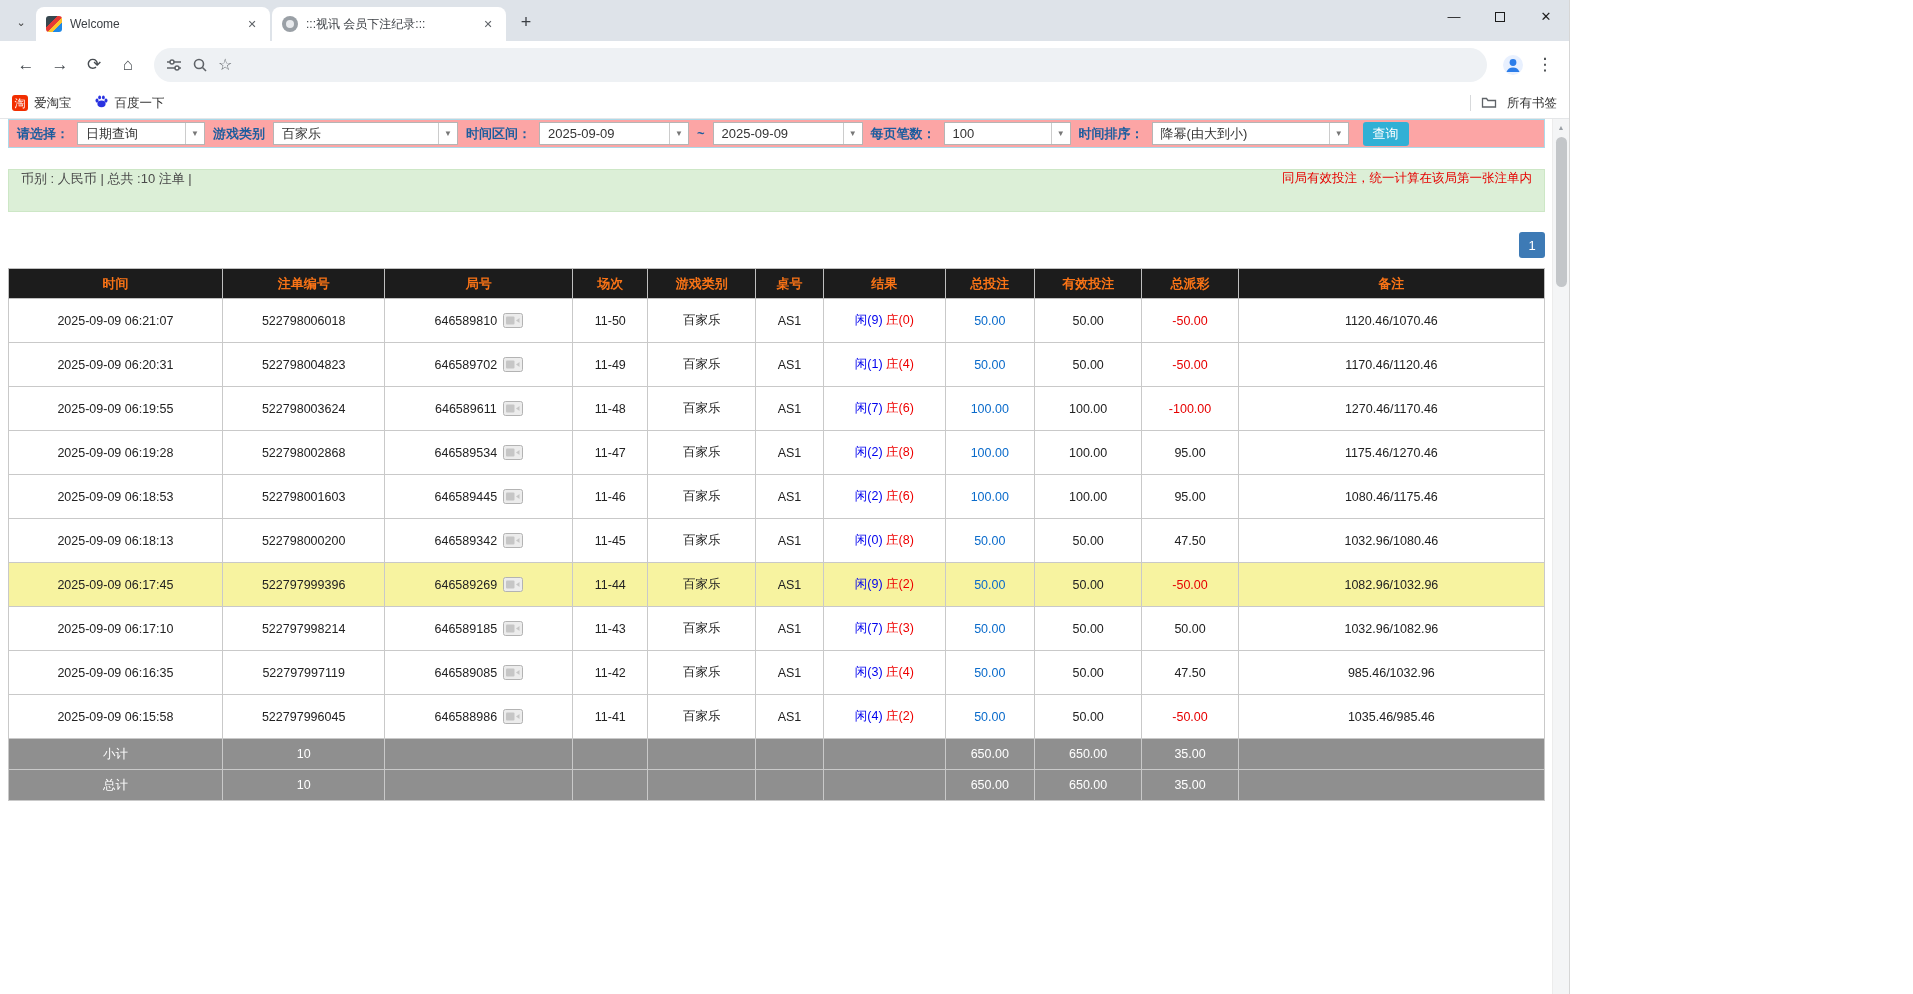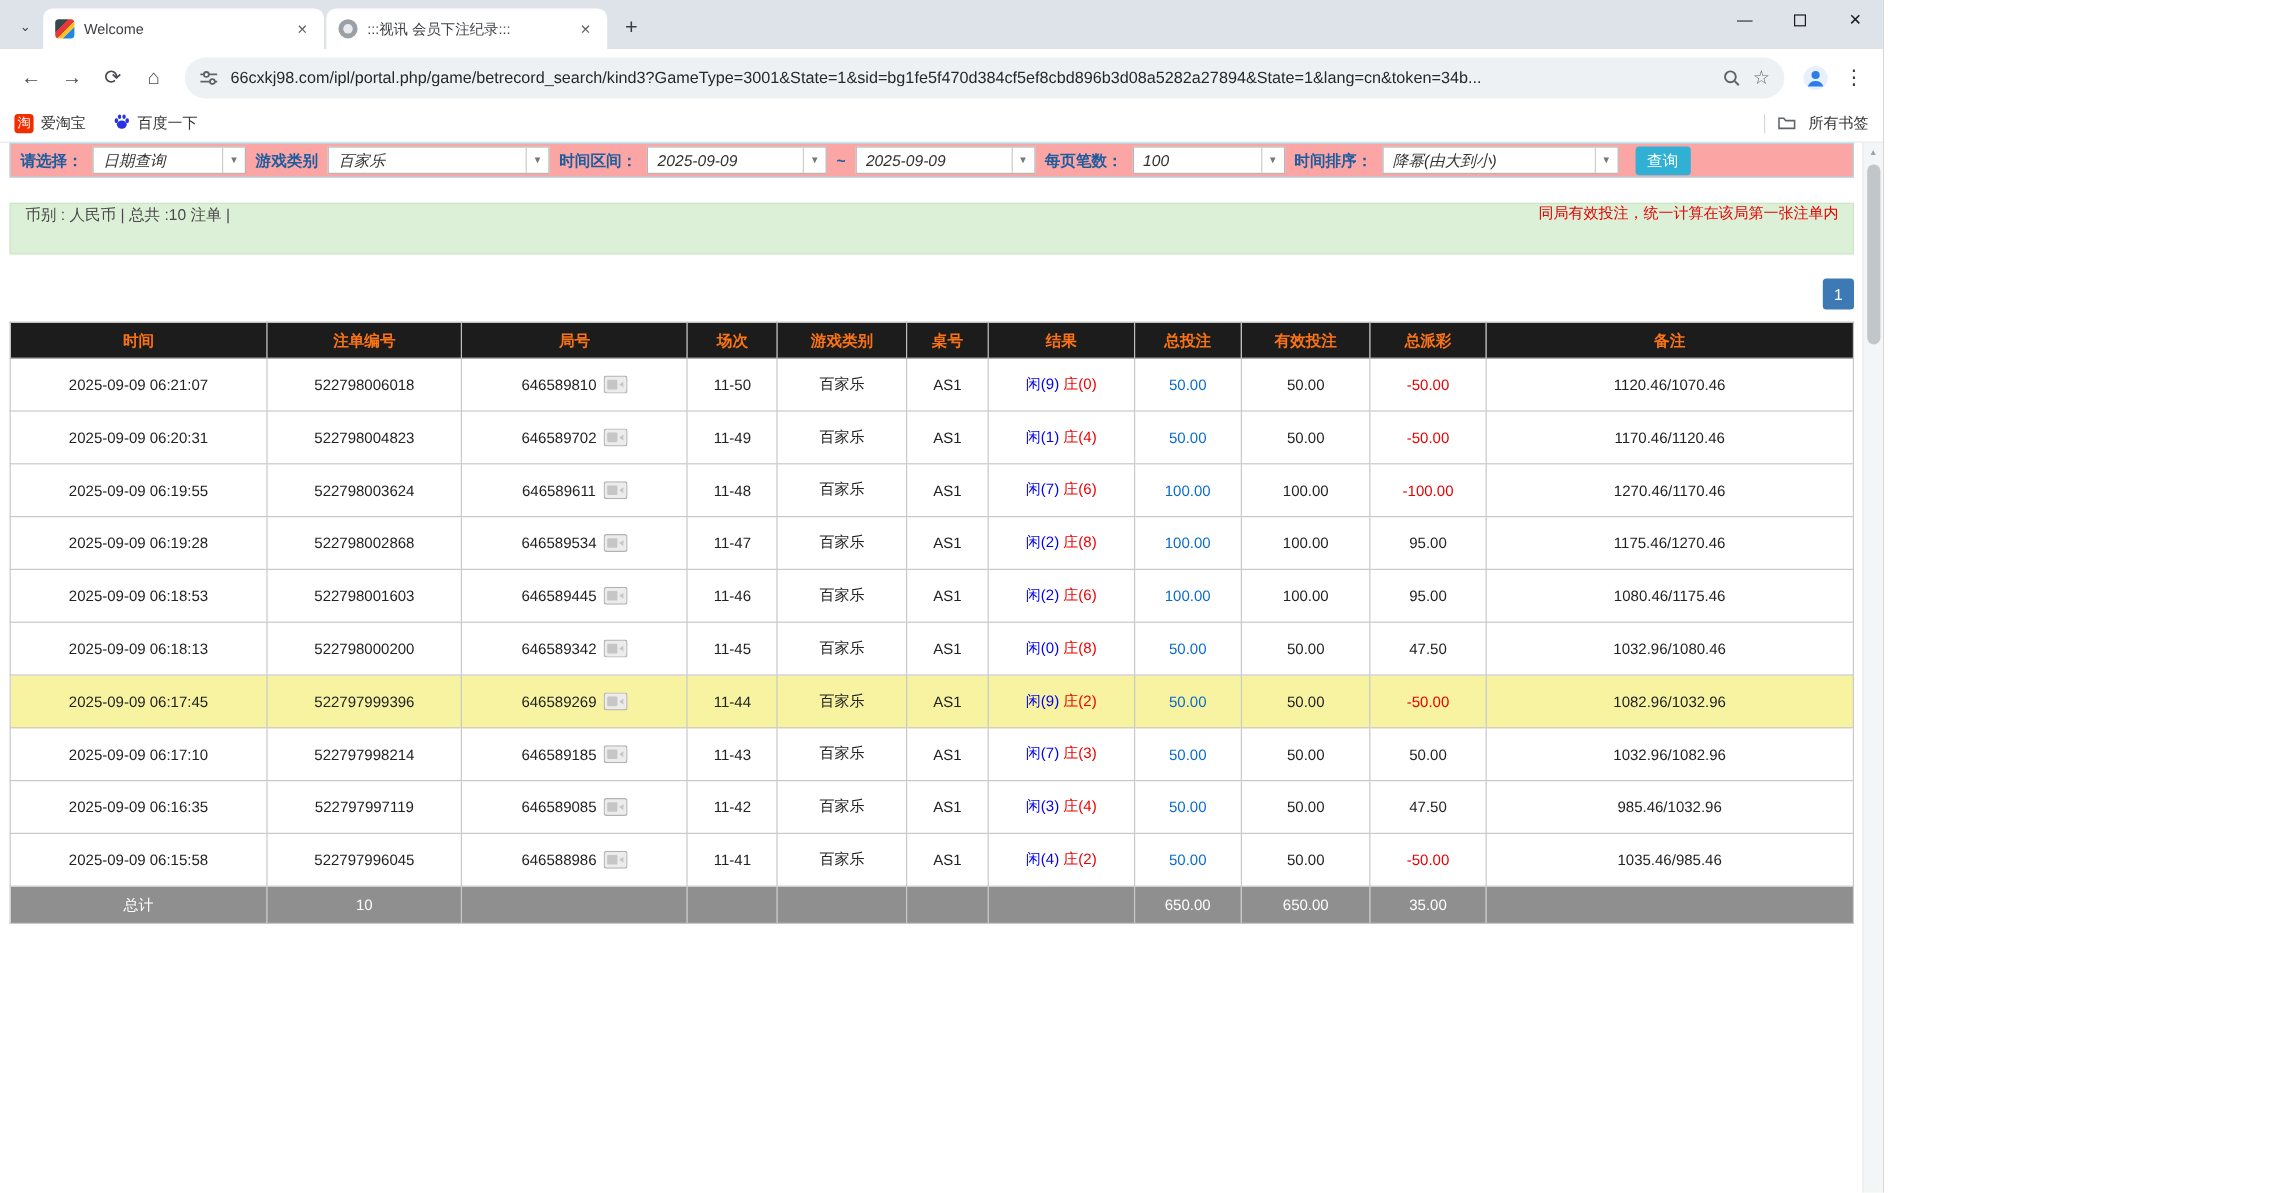--- a/index.html
+++ b/index.html
@@ -54,21 +54,21 @@
   .scrollzone { position: absolute; top: 0; right: 0; width: 17px; height: 100%; background: #f4f5f6; border-left: 1px solid #ececec; }
   .scrollup { height: 16px; display: flex; align-items: center; justify-content: center; color: #9aa0a6; font-size: 7px; cursor: pointer; }
   .thumb { position: absolute; top: 18px; left: 3px; width: 11px; height: 150px; background: #c3c6c9; border-radius: 6px; cursor: pointer; }
   .content { margin-left: 8px; width: 1537px; }
 
   .filterbar { border: 1px solid #abd9e9; background: #fca5a5; height: 29px; display: flex; align-items: center;
                padding: 0 8px; gap: 8px; }
   .flabel { color: #1d5d9e; font-weight: bold; font-size: 13px; white-space: nowrap; }
   .sel { display: flex; align-items: stretch; height: 23px; border: 1px solid #b5b5b5; background: #fff; font-size: 13px;
          color: #333; cursor: pointer; }
-  .sel .val { display: flex; align-items: center; padding: 0 8px; flex: 1; white-space: nowrap; overflow: hidden; font-style: italic; }
+  .sel .val { display: flex; align-items: center; padding: 0 8px; flex: 1; white-space: nowrap; overflow: hidden; }
   .sel .arr { width: 19px; border-left: 1px solid #ccc; display: flex; align-items: center; justify-content: center;
               color: #777; font-size: 8px; }
   .w-mode { width: 128px; } .w-game { width: 185px; } .w-date { width: 150px; } .w-size { width: 127px; } .w-sort { width: 197px; }
   .tilde { color: #1d5d9e; font-weight: bold; font-size: 13px; }
   .searchbtn { width: 46px; height: 24px; background: var(--accent-cyan,#31b0d5); color: #fff; border: none; border-radius: 3px;
                font-size: 13px; margin-left: 6px; cursor: pointer; font-family: inherit; }
 
   .infobar { margin-top: 21px; height: 43px; background: var(--info-green-bg,#dcefd7); border: 1px solid #cde7c6;
              display: flex; align-items: flex-start; justify-content: space-between; padding: 0 12px; font-size: 13px; color: #4a4a4a; }
   .notice { color: var(--negative-red,#e60000); font-size: 12.5px; }
@@ -139,21 +139,20 @@
     </div>
     <div class="urlbar">
       <span class="uicon">
         <svg width="16" height="16" viewBox="0 0 16 16" fill="none" stroke="#5f6368" stroke-width="1.5">
           <line x1="1" y1="5" x2="15" y2="5"></line>
             <circle cx="6" cy="5" r="2" fill="#fff"></circle>
           <line x1="1" y1="11" x2="15" y2="11"></line>
             <circle cx="11" cy="11" r="2" fill="#fff"></circle>
         </svg>
       </span>
-      <span class="urltext">66cxkj98.com/ipl/portal.php/game/betrecord_search/kind3?GameType=3001&amp;State=1&amp;sid=bg1fe5f470d384cf5ef8cbd896b3d08a5282a27894&amp;State=1&amp;lang=cn&amp;token=34b...</span>
       <span class="uicon">
         <svg width="16" height="16" viewBox="0 0 16 16" fill="none" stroke="#5f6368" stroke-width="1.6">
           <circle cx="7" cy="7" r="4.5"></circle>
             <line x1="10.5" y1="10.5" x2="14" y2="14"></line>
         </svg>
       </span>
       <span class="uicon star">☆</span>
     </div>
     <div class="navbtn">
       <svg width="22" height="22" viewBox="0 0 22 22">
@@ -483,32 +482,45 @@
               <td>11-41</td>
               <td>百家乐</td>
               <td>AS1</td>
               <td><span class="p">闲(4)</span> <span class="b">庄(2)</span></td>
               <td><span class="link">50.00</span></td>
               <td>50.00</td>
               <td class="neg">-50.00</td>
               <td>1035.46/985.46</td>
             </tr>
             <tr class="foot">
-              <td>总计</td>
+              <td>小计</td>
               <td>10</td>
               <td></td>
               <td></td>
               <td></td>
               <td></td>
               <td></td>
               <td>650.00</td>
               <td>650.00</td>
               <td>35.00</td>
               <td></td>
             </tr>
+            <tr class="foot">
+              <td>总计</td>
+              <td>10</td>
+              <td></td>
+              <td></td>
+              <td></td>
+              <td></td>
+              <td></td>
+              <td>650.00</td>
+              <td>650.00</td>
+              <td>35.00</td>
+              <td></td>
+            </tr>
           </tbody>
       </table>
 
     </div>
 
     <div class="scrollzone">
       <div class="scrollup">▲</div>
       <div class="thumb"></div>
     </div>
   </div>

